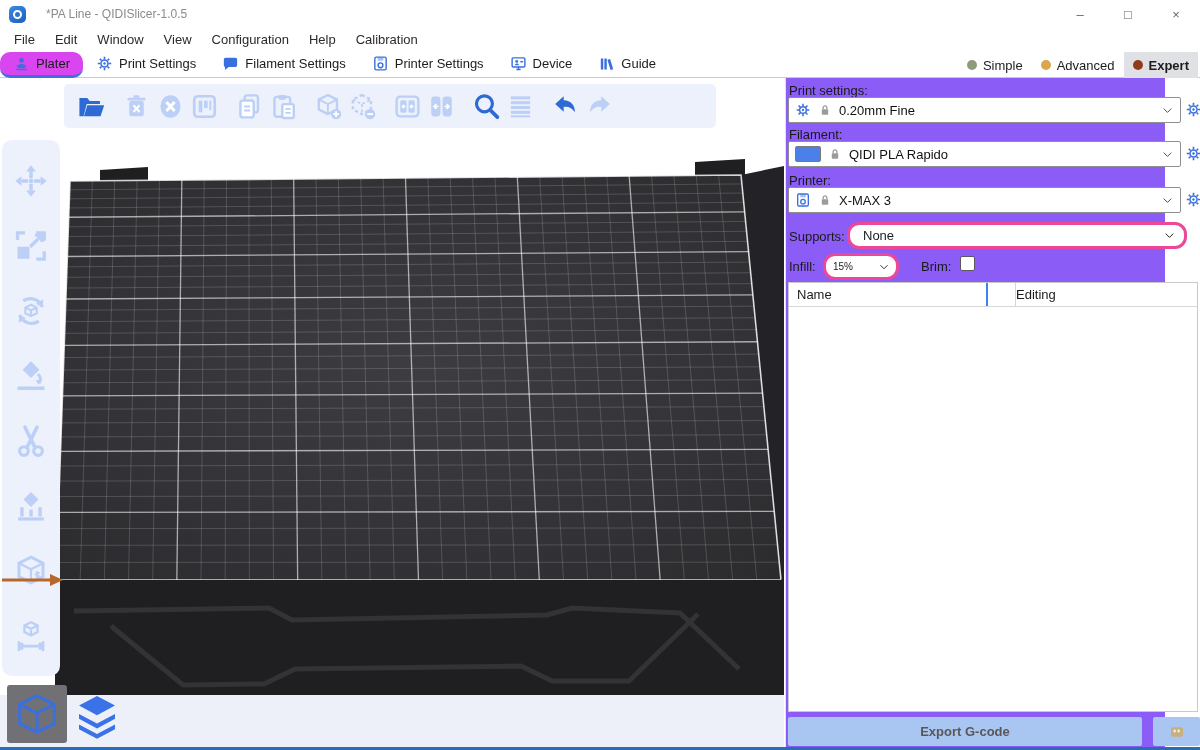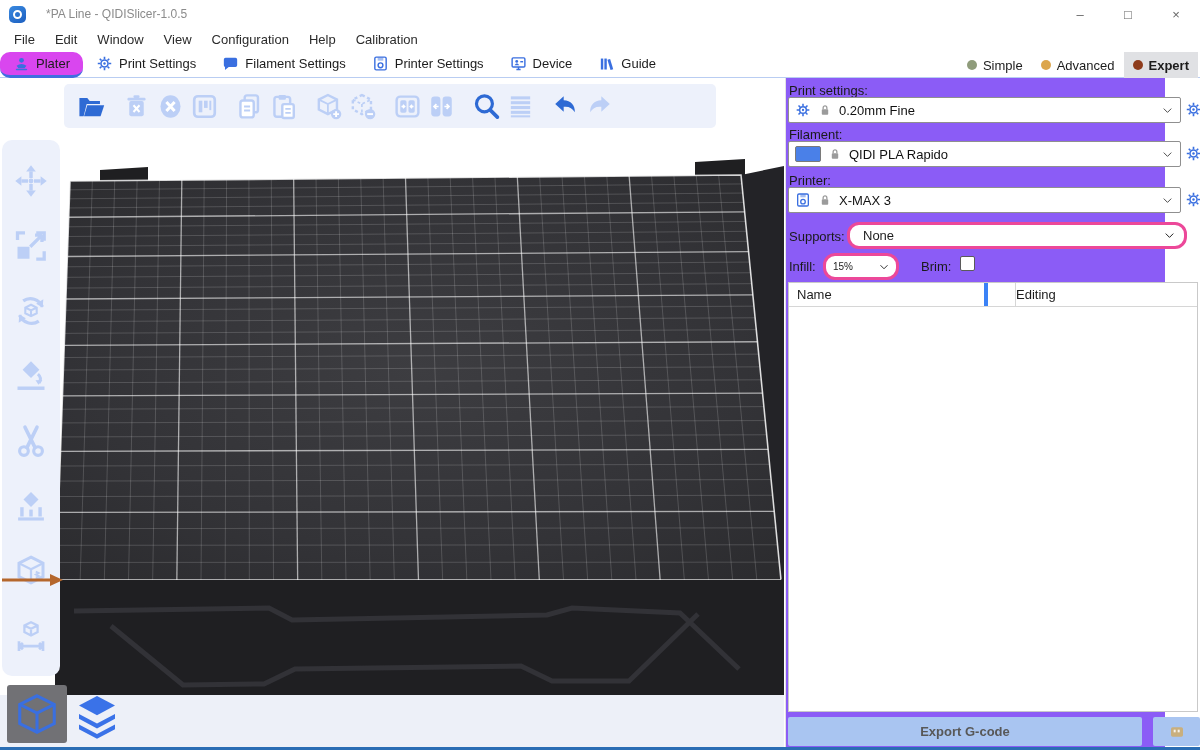--- a/index.html
+++ b/index.html
@@ -65,21 +65,21 @@
   .combo .chev { margin-left:auto; display:inline-flex; width:13px; height:13px; color:#4a4a4a; }
   .icon13 { display:inline-flex; width:14px; height:14px; color:#9b9b9b; }
   .icon16 { display:inline-flex; width:16px; height:16px; color:#3a6fe0; }
   .gear-btn { position:absolute; left:399px; width:17px; height:17px; color:#3a6fe0; display:inline-flex; }
   .gear-btn svg, .icon16 svg, .icon13 svg, .chev svg { width:100%; height:100%; }
   .swatch { width:26px; height:16px; border:1px solid #7a7a7a; border-radius:2px; }
   .combo-sm { position:absolute; height:27px; border:3px solid #ec4899; border-radius:12px; background:#fff; display:flex; align-items:center; }
   .checkbox { position:absolute; width:15px; height:15px; border:1px solid #5a5a5a; background:#fff; border-radius:2px; }
   .obj-table { position:absolute; left:2px; top:204px; width:410px; height:430px; border:1px solid #c9c9c9; background:#fff; }
   .obj-table .hdr { display:flex; height:24px; border-bottom:1px solid #d6d6d6; font-size:13px; align-items:center; }
-  .obj-table .hname { width:199px; padding-left:8px; border-right:4px solid #3b82f6; height:100%; display:flex; align-items:center; }
+  .obj-table .hname { width:199px; padding-left:8px; border-right:2px solid #3b82f6; height:100%; display:flex; align-items:center; }
   .obj-table .hmid { width:28px; border-right:1px solid #d6d6d6; height:100%; }
   .obj-table .hedit { flex:1; }
   .export-btn { position:absolute; left:2px; top:639px; width:354px; height:29px; background:#a9c5f1; border-radius:2px;
     display:flex; align-items:center; justify-content:center; font-size:13px; font-weight:bold; color:#585858; }
   .export-sd-btn { position:absolute; left:367px; top:639px; width:47px; height:29px; background:#a9c5f1; border-radius:2px;
     display:flex; align-items:center; justify-content:center; color:#c9af7e; }
   .export-sd-btn svg { width:18px; height:16px; }
   
   .win-bottom-border { position:absolute; left:0; top:747px; width:1200px; height:3px; background:#2a6db4; z-index:60; }
 </style>

